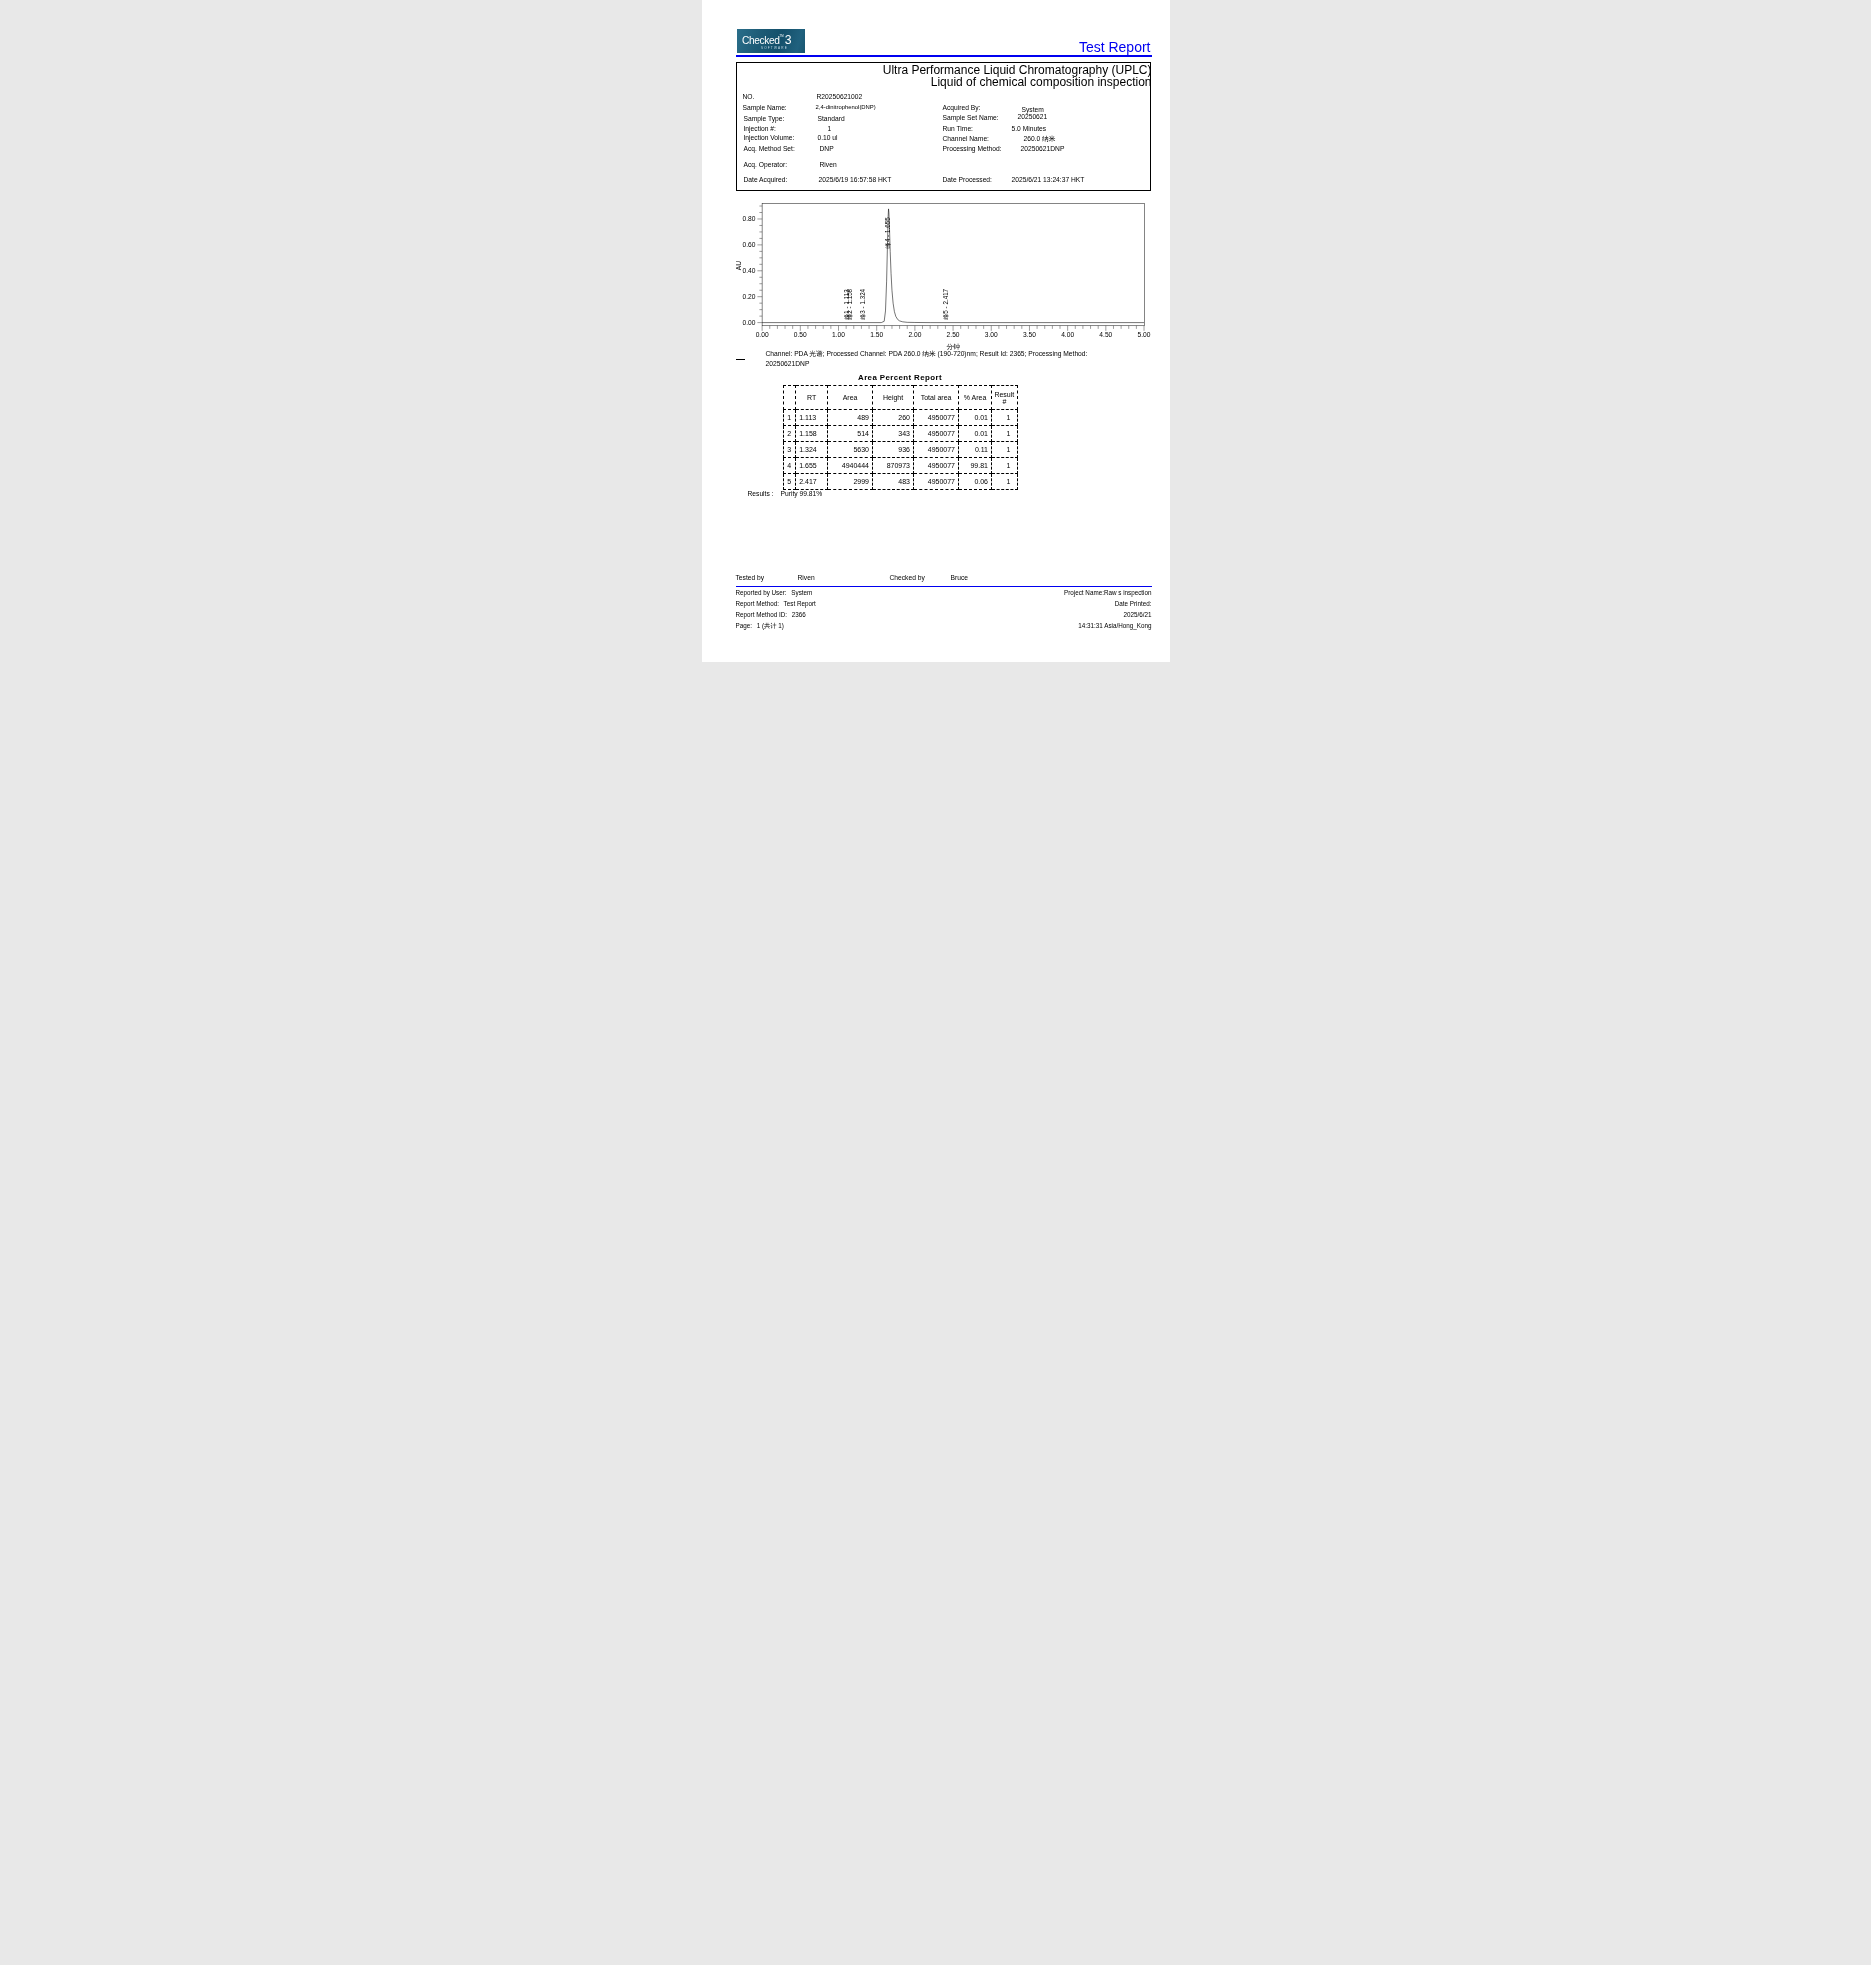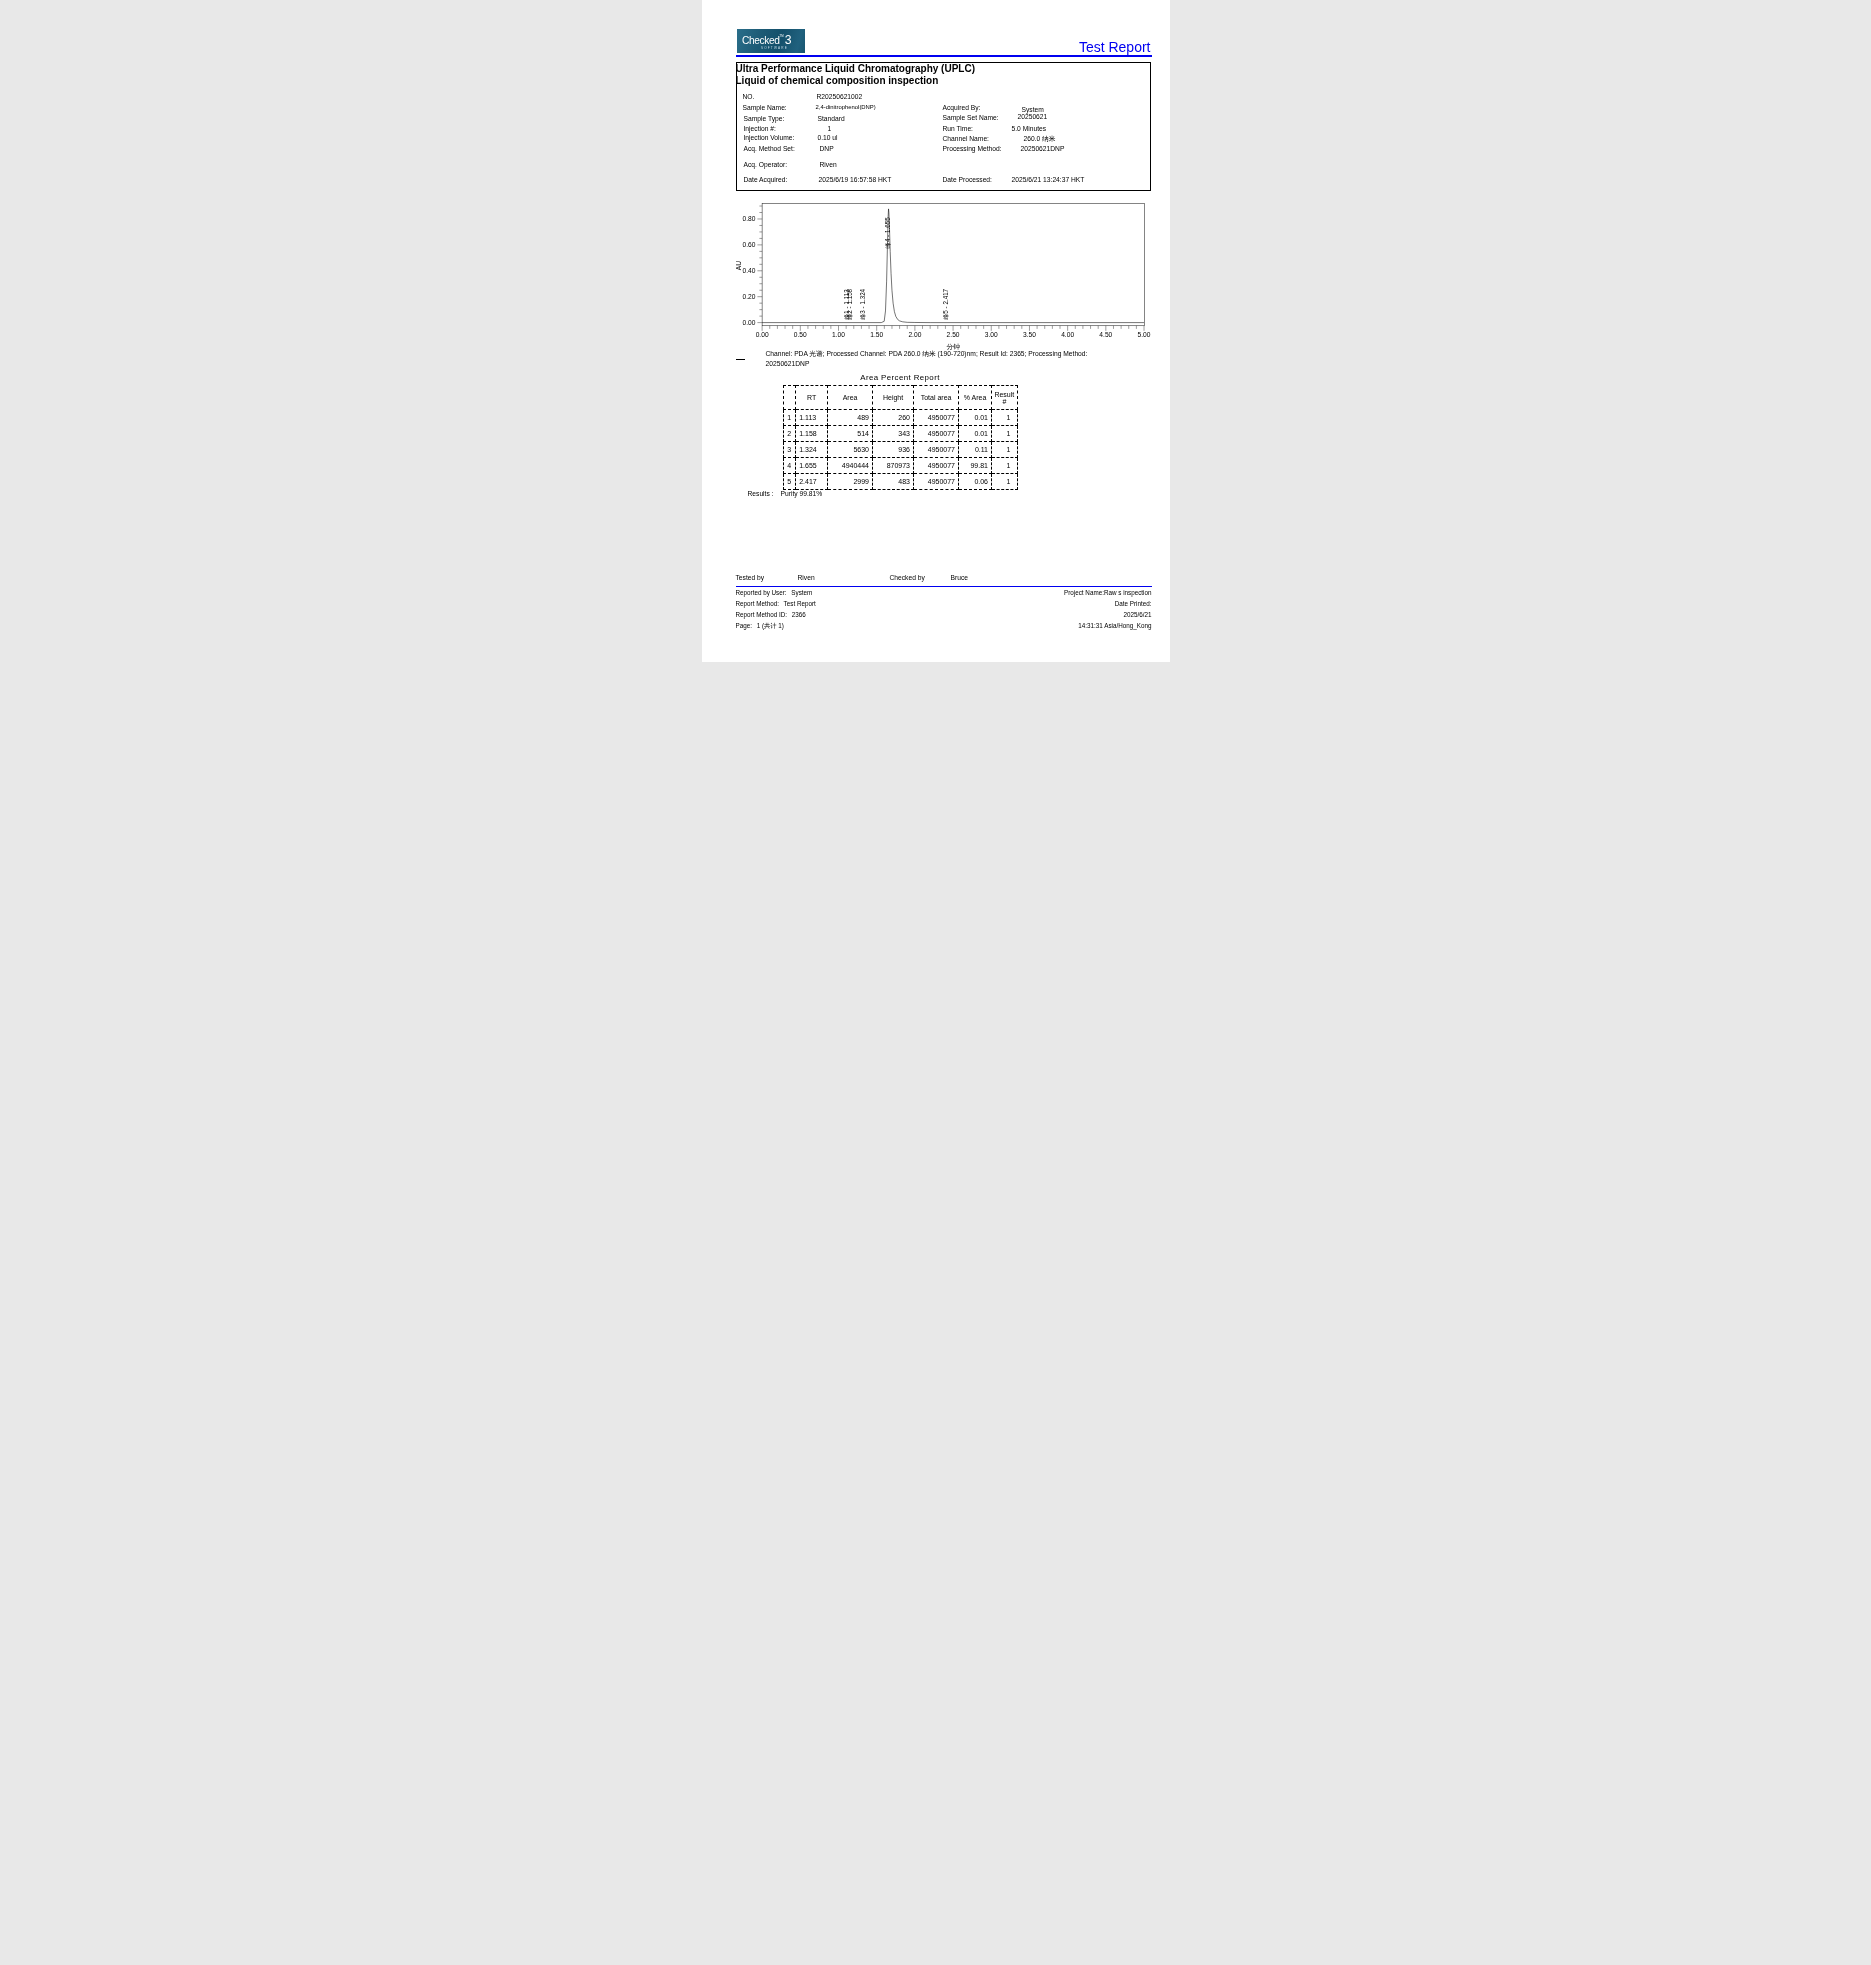--- a/index.html
+++ b/index.html
@@ -13,28 +13,28 @@
   #logo{position:absolute;left:35px;top:29px;width:68px;height:24.4px;
         background:linear-gradient(105deg,#2a6e8a 0%,#1c5a75 35%,#14506b 62%,#20617e 88%,#185570 100%);
         color:#fff;}
   #logo .brand{position:absolute;left:5.5px;top:3.5px;font-size:10.2px;letter-spacing:-0.4px;}
   #logo .brand .ver{font-size:12.2px;margin-left:1.2px;}
   #logo .brand sup{font-size:2.8px;vertical-align:7px;letter-spacing:0;}
   #logo .sub{position:absolute;left:24.4px;top:16.5px;font-size:3.1px;letter-spacing:1.2px;color:#c9dde9;}
   #page-title{position:absolute;top:40px;right:19px;font-size:14px;color:#0000f0;}
   
   #hdrbox{position:absolute;left:34px;top:62px;width:413px;height:127px;border:1.2px solid #000;}
-  .boxtitle{position:absolute;left:34px;width:416px;text-align:left;font-size:10px;font-weight:bold;}
+  .boxtitle{position:absolute;left:34px;width:416px;text-align:right;font-size:12px;}
   
   #chart{position:absolute;left:0;top:197px;}
   
   #legend-line{position:absolute;left:34px;top:359px;width:9.4px;height:1.2px;background:#000;}
   
   #area-title{position:absolute;left:81px;top:373px;width:235px;text-align:center;
-              font-size:7.9px;font-weight:normal;letter-spacing:0.4px;}
+              font-size:7.9px;font-weight:bold;letter-spacing:0.4px;}
   #areatable{position:absolute;left:81px;top:385px;border-collapse:collapse;table-layout:fixed;}
   #areatable td,#areatable th{border:0.8px dashed #000;font-size:7px;font-weight:normal;
               padding:0;overflow:hidden;}
   #areatable thead th{height:23px;text-align:center;}
   #areatable tbody td{height:15px;}
   .c-num{text-align:center;}
   .c-rt{text-align:left;padding-left:3.1px !important;}
   .c-r{text-align:right;padding-right:3.1px !important;}
   .c-res{text-align:right;padding-right:6.3px !important;}
   

